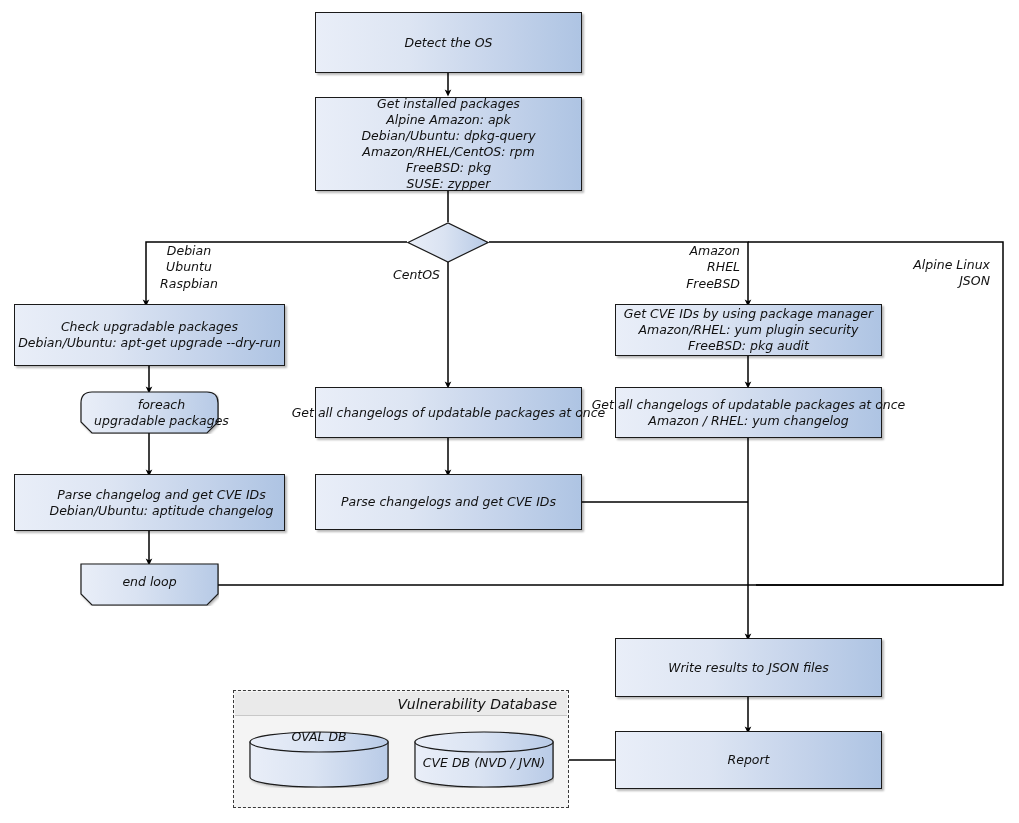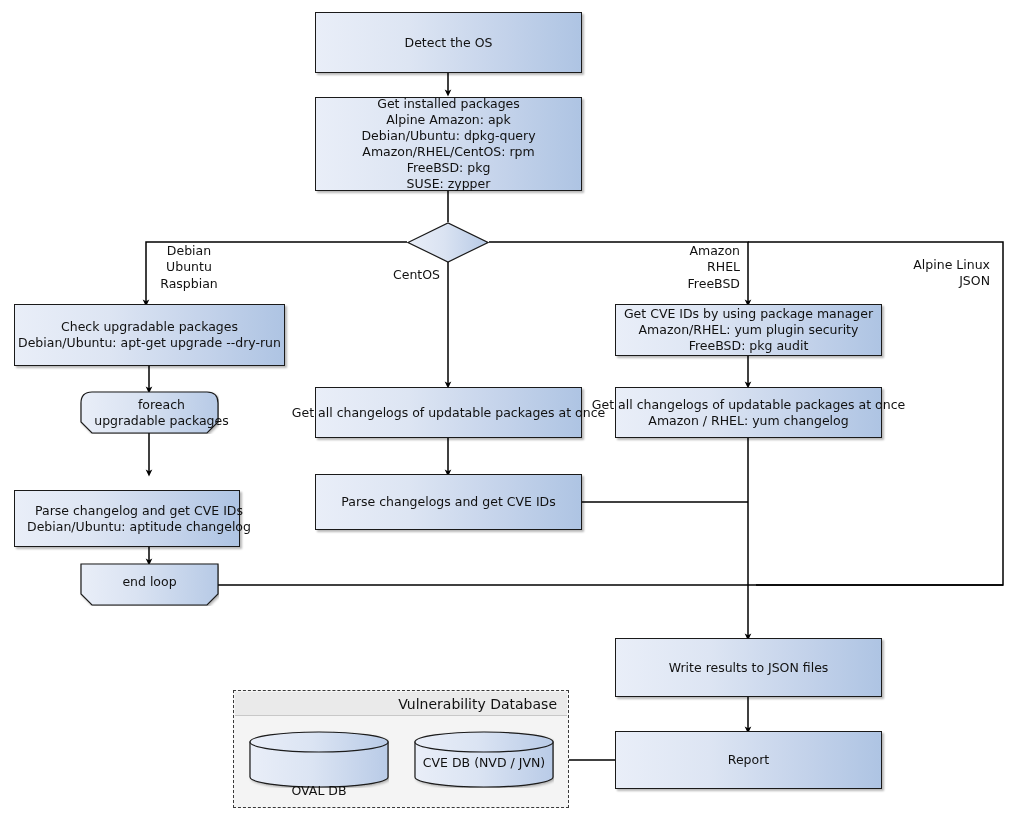--- a/index.html
+++ b/index.html
@@ -9,20 +9,21 @@
   }
   body {
     font-family: "DejaVu Sans", "Liberation Sans", sans-serif;
   }
   #canvas {
     position: relative;
     width: 1019px;
     height: 823px;
     background: #ffffff;
     overflow: hidden;
+    font-style: italic;
   }
   .node {
     position: absolute;
     box-sizing: border-box;
     display: flex;
     align-items: center;
     justify-content: center;
     text-align: center;
     font-size: 12.5px;
     color: #111111;
@@ -229,21 +230,21 @@
       <path d="M1,12 Q1,1 12,1 L127,1 Q138,1 138,12 L138,31 L127,42 L12,42 L1,31 Z" fill="url(#lgrad1)" stroke="#1a1a1a" stroke-width="1.2" filter="url(#sh1)"></path>
     </svg>
   </div>
   <div class="shape-label" style="left:80px; top:391px; width:139px; height:43px;padding-left:12px;">
     <span>
         <div>foreach</div>
         <div>upgradable  packages</div>
       </span>
   </div>
 
-  <div class="node proc" style="left:14px; top:490px; width:226px; height:57px;padding-left:24px;">
+  <div class="node proc" style="left:14px; top:474px; width:271px; height:57px;padding-left:24px;">
     <span class="label">
         <div>Parse changelog and get  CVE IDs</div>
         <div>Debian/Ubuntu: aptitude changelog</div>
       </span>
   </div>
 
   <div class="shape-svg" style="left:80px; top:563px;">
     <svg width="139" height="43" viewBox="0 0 139 43">
       <defs>
         <linearGradient id="lgrad2" x1="0" y1="0" x2="1" y2="0">
@@ -312,21 +313,21 @@
         <filter id="csh1" x="-20%" y="-20%" width="150%" height="155%">
           <feDropShadow dx="1.5" dy="1.5" stdDeviation="0.9" flood-color="#000000" flood-opacity="0.28"></feDropShadow>
         </filter>
       </defs>
       <g filter="url(#csh1)">
         <path d="M1,11 L1,46 A69,10 0 0 0 139,46 L139,11 Z" fill="url(#cgrad1)" stroke="#1a1a1a" stroke-width="1.2"></path>
         <ellipse cx="70" cy="11" rx="69" ry="10" fill="url(#cgrad1)" stroke="#1a1a1a" stroke-width="1.2"></ellipse>
       </g>
     </svg>
   </div>
-  <div class="cyl-label" style="left:249px; top:765px; width:140px; height:50px;">
+  <div class="cyl-label" style="left:249px; top:711px; width:140px; height:50px;">
     <span>OVAL DB</span>
   </div>
 
   <div class="cyl" style="left:414px; top:731px;">
     <svg width="140" height="57" viewBox="0 0 140 57">
       <defs>
         <linearGradient id="cgrad2" x1="0" y1="0" x2="1" y2="0">
           <stop offset="0%" stop-color="#e9eef8"></stop>
           <stop offset="45%" stop-color="#dbe4f3"></stop>
           <stop offset="100%" stop-color="#b9cbe7"></stop>

